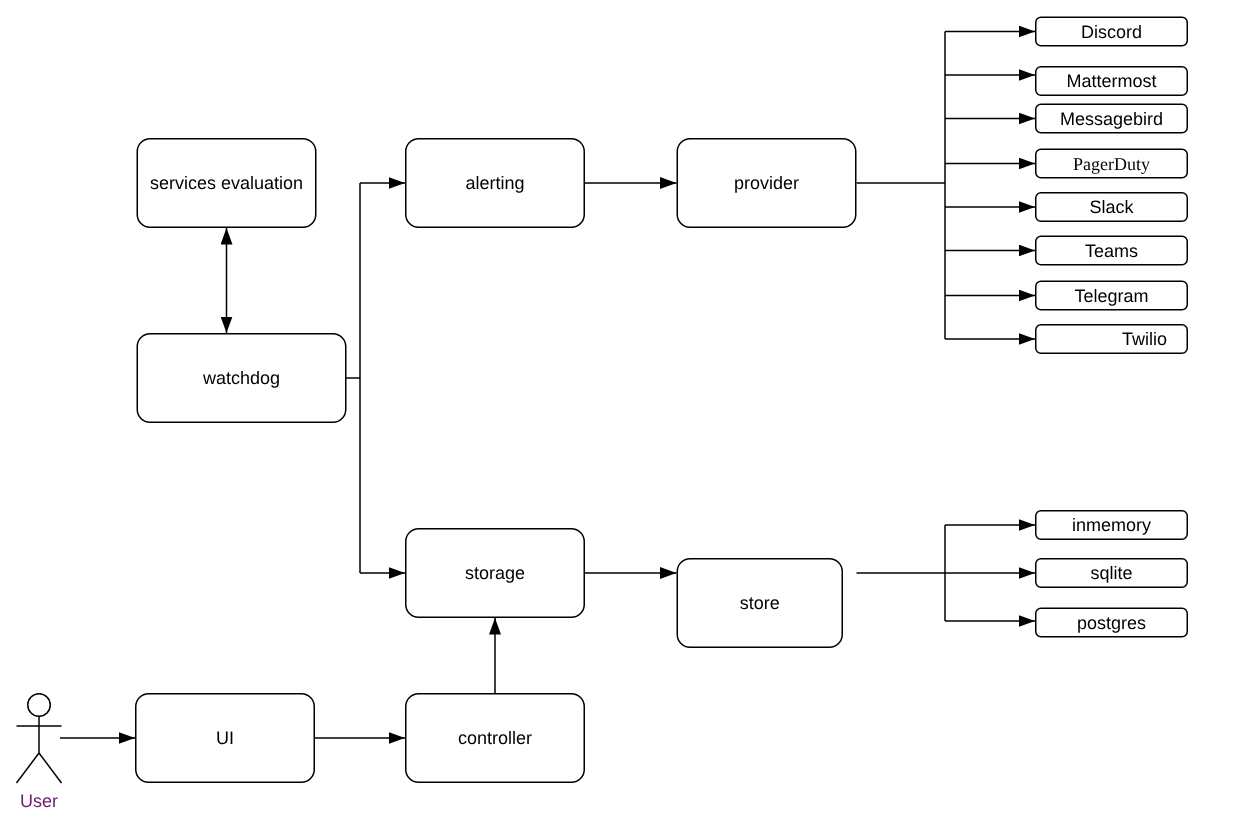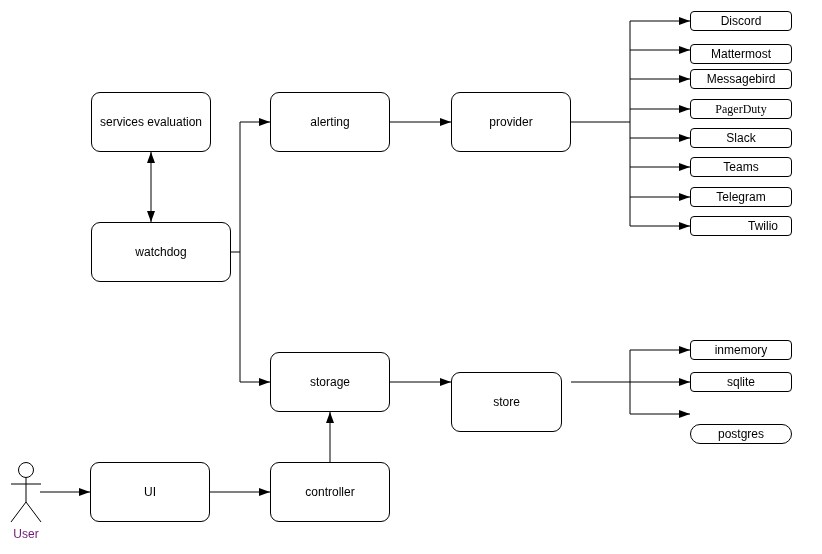--- a/index.html
+++ b/index.html
@@ -127,17 +127,17 @@
   <div class="leaf" style="top:44px;">Mattermost</div>
   <div class="leaf" style="top:69px;">Messagebird</div>
   <div class="leaf" style="top:99px;font-family:Liberation Serif, serif;">PagerDuty</div>
   <div class="leaf" style="top:157px;">Teams</div>
   <div class="leaf" style="top:128px;">Slack</div>
   <div class="leaf" style="top:187px;">Telegram</div>
   <div class="leaf" style="top:216px;padding-left:44px;">Twilio</div>
 
   <div class="leaf" style="top:340px;">inmemory</div>
   <div class="leaf" style="top:372px;">sqlite</div>
-  <div class="leaf" style="top:424px;border-radius:10px;">postgres</div>
+  <div class="leaf" style="top:405px;">postgres</div>
 
   <div class="actor-label">User</div>
 
 </div>
 
 </body></html>

